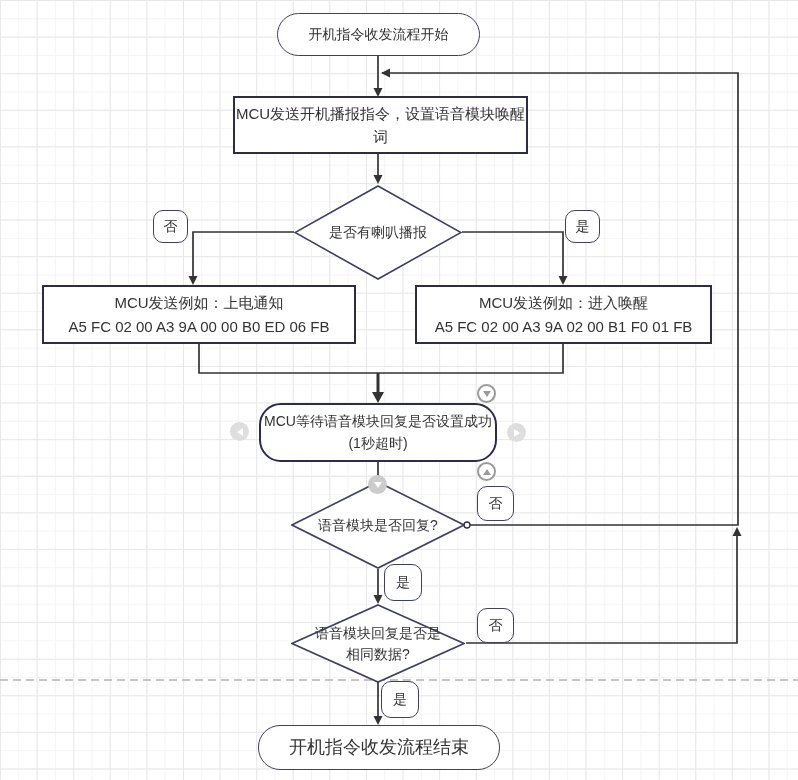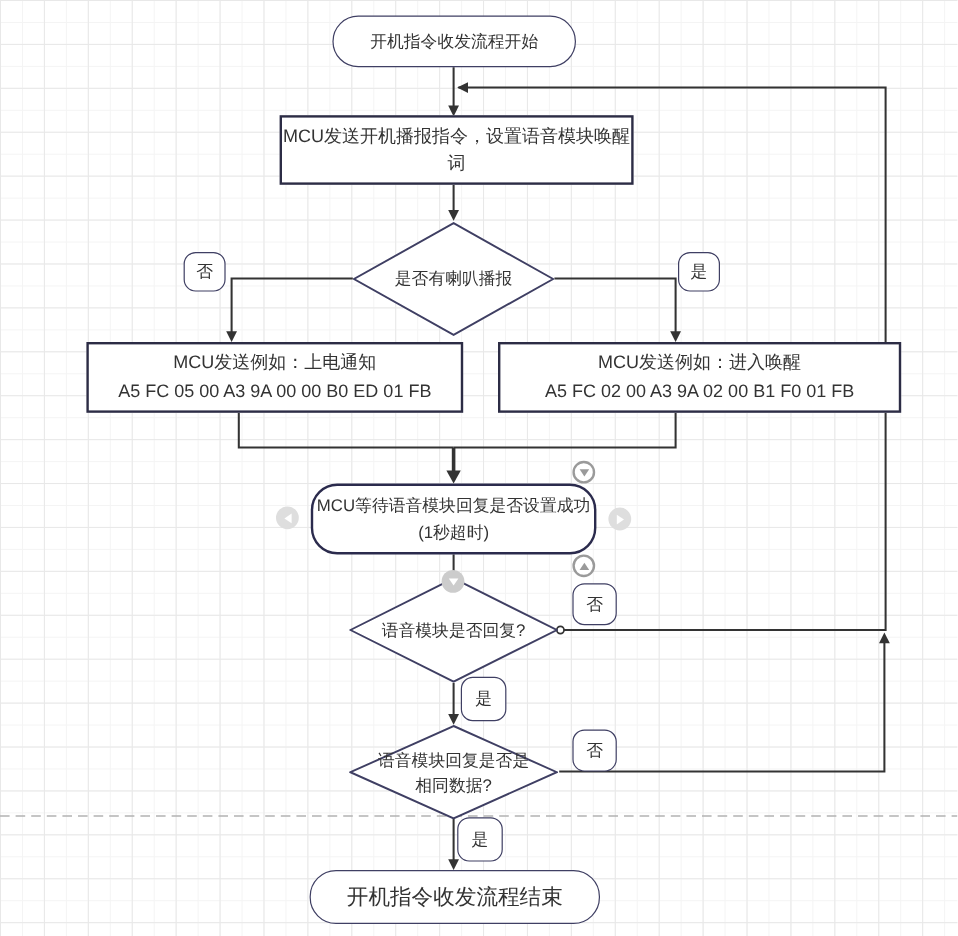--- a/index.html
+++ b/index.html
@@ -95,26 +95,26 @@
     </div>
   </div>
 
   <div class="badge" style="left:153px;top:210px;width:33px;height:31px;">
     <span>否</span>
   </div>
   <div class="badge" style="left:565px;top:210px;width:33px;height:31px;">
     <span>是</span>
   </div>
 
-  <div class="node rect multiline" style="left:42px;top:285px;width:314px;height:59px;margin-left:30px;">
+  <div class="node rect multiline" style="left:42px;top:285px;width:314px;height:59px;">
     <span class="hexline">MCU发送例如：上电通知</span>
-    <span class="hexline">A5 FC 05 00 A3 9A 00 00 B0 ED 01 FB</span>
+    <span class="hexline">A5 FC 02 00 A3 9A 00 00 B0 ED 06 FB</span>
   </div>
 
-  <div class="node rect multiline" style="left:415px;top:285px;width:336px;height:59px;">
+  <div class="node rect multiline" style="left:415px;top:285px;width:297px;height:59px;">
     <span class="hexline">MCU发送例如：进入唤醒</span>
     <span class="hexline">A5 FC 02 00 A3 9A 02 00 B1 F0 01 FB</span>
   </div>
 
   <div class="node rect2 multiline" style="left:259px;top:403px;width:238px;height:59px;border-radius:22px;">
     <span>MCU等待语音模块回复是否设置成功</span>
     <span>(1秒超时)</span>
   </div>
 
   <div class="diamond" style="left:291px;top:481px;width:174px;height:88px;">

